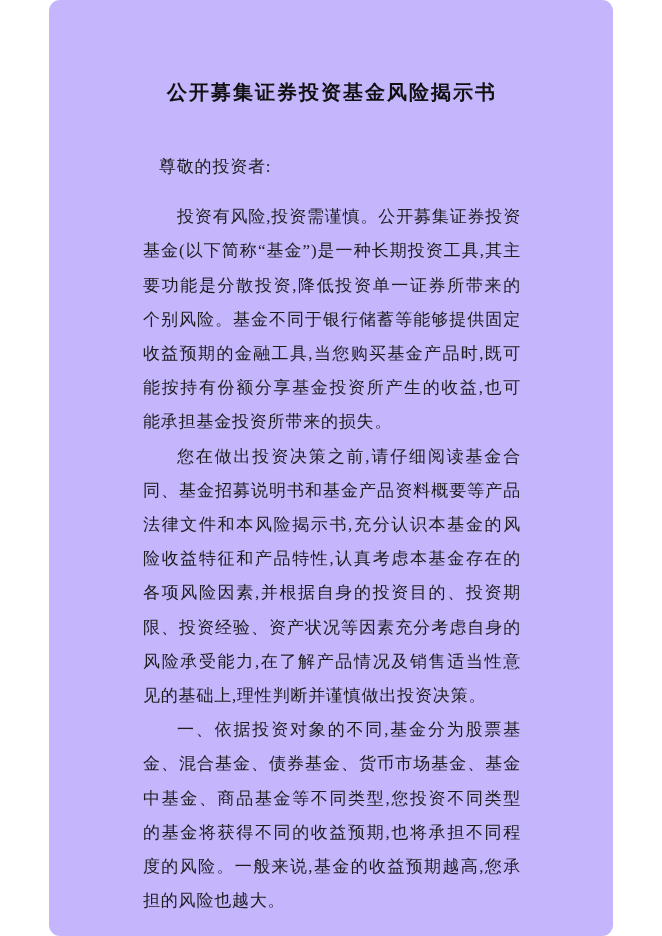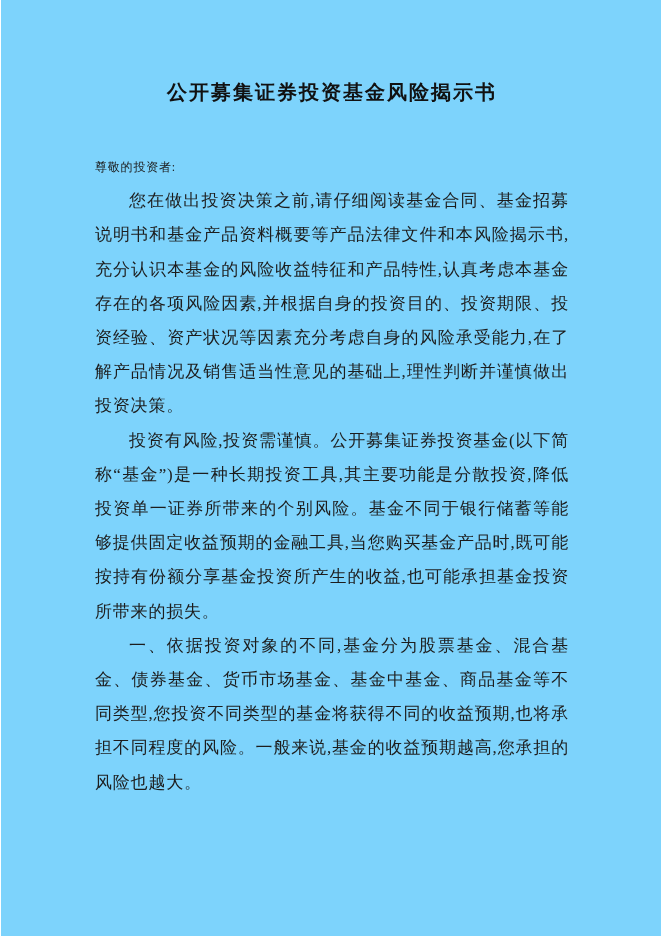--- a/index.html
+++ b/index.html
@@ -2,42 +2,43 @@
 <html><head>
 <meta charset="utf-8">
 <style>
   html, body {
     margin: 0;
     padding: 0;
     background: #ffffff;
   }
   .page {
     position: relative;
-    width: 660px;
+    width: 564px;
     height: 936px;
     margin: 0 auto;
-    background: #7dd3fc;
+    background: #c4b5fd;
     box-sizing: border-box;
     padding: 78px 92px 0 94px;
     font-family: "Liberation Serif", "DejaVu Serif", serif;
     color: #1d1d1d;
     overflow: hidden;
+    border-radius: 11px;
   }
   .doc-title {
     margin: 0 0 44px 0;
     text-align: center;
     font-size: 20px;
     line-height: 28px;
     font-weight: bold;
     color: #111111;
     letter-spacing: 2px;
   }
   .salutation {
-    margin: 0;
-    font-size: 12px;
+    margin: 16px;
+    font-size: 17px;
     line-height: 34.2px;
     letter-spacing: 0.8px;
   }
   .para {
     margin: 0;
     font-size: 17px;
     line-height: 34.2px;
     letter-spacing: 0.8px;
     text-indent: 2em;
     text-align: justify;
@@ -45,19 +46,19 @@
   }
 </style>
 </head>
 <body>
 
 <div class="page">
   <h1 class="doc-title">公开募集证券投资基金风险揭示书</h1>
 
   <p class="salutation">尊敬的投资者:</p>
 
+  <p class="para">投资有风险,投资需谨慎。公开募集证券投资基金(以下简称“基金”)是一种长期投资工具,其主要功能是分散投资,降低投资单一证券所带来的个别风险。基金不同于银行储蓄等能够提供固定收益预期的金融工具,当您购买基金产品时,既可能按持有份额分享基金投资所产生的收益,也可能承担基金投资所带来的损失。</p>
+
   <p class="para">您在做出投资决策之前,请仔细阅读基金合同、基金招募说明书和基金产品资料概要等产品法律文件和本风险揭示书,充分认识本基金的风险收益特征和产品特性,认真考虑本基金存在的各项风险因素,并根据自身的投资目的、投资期限、投资经验、资产状况等因素充分考虑自身的风险承受能力,在了解产品情况及销售适当性意见的基础上,理性判断并谨慎做出投资决策。</p>
-
-  <p class="para">投资有风险,投资需谨慎。公开募集证券投资基金(以下简称“基金”)是一种长期投资工具,其主要功能是分散投资,降低投资单一证券所带来的个别风险。基金不同于银行储蓄等能够提供固定收益预期的金融工具,当您购买基金产品时,既可能按持有份额分享基金投资所产生的收益,也可能承担基金投资所带来的损失。</p>
 
 
   <p class="para">一、依据投资对象的不同,基金分为股票基金、混合基金、债券基金、货币市场基金、基金中基金、商品基金等不同类型,您投资不同类型的基金将获得不同的收益预期,也将承担不同程度的风险。一般来说,基金的收益预期越高,您承担的风险也越大。</p>
 </div>
 
 </body></html>

